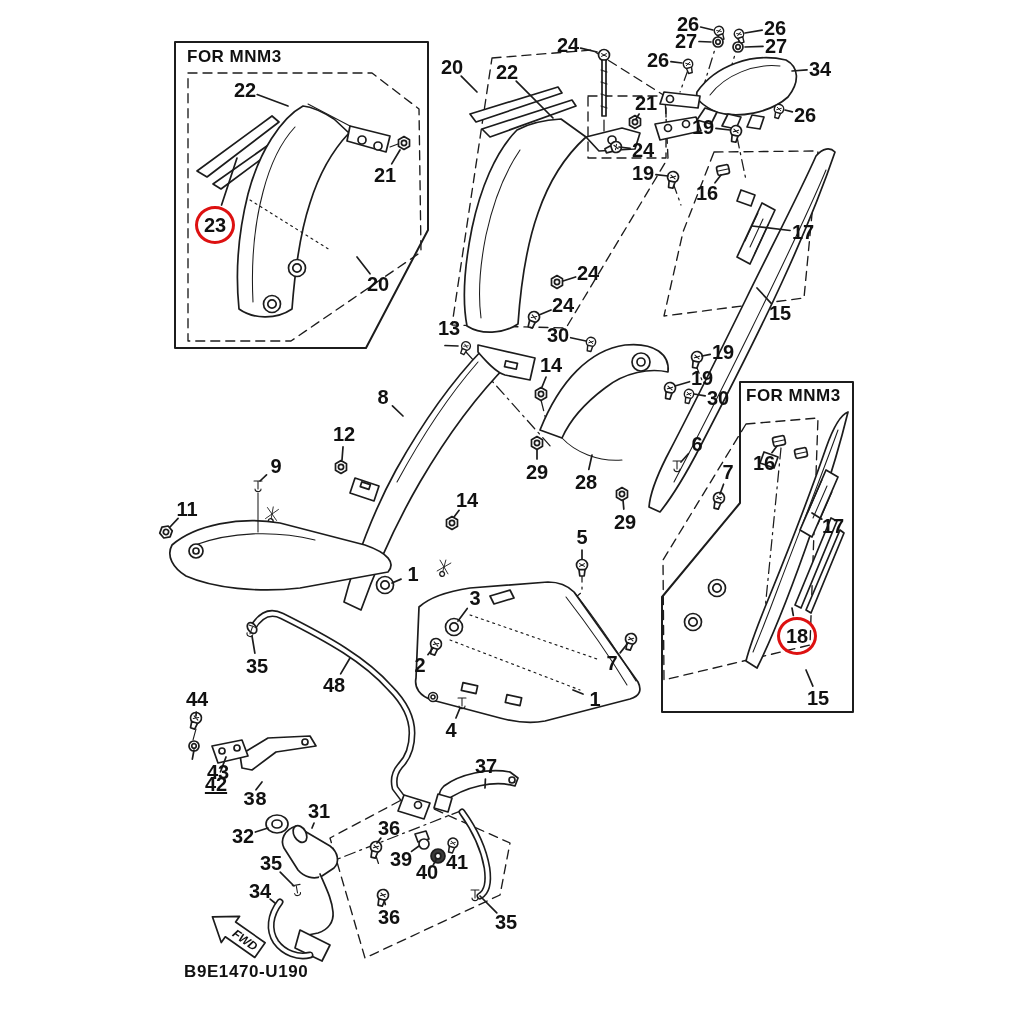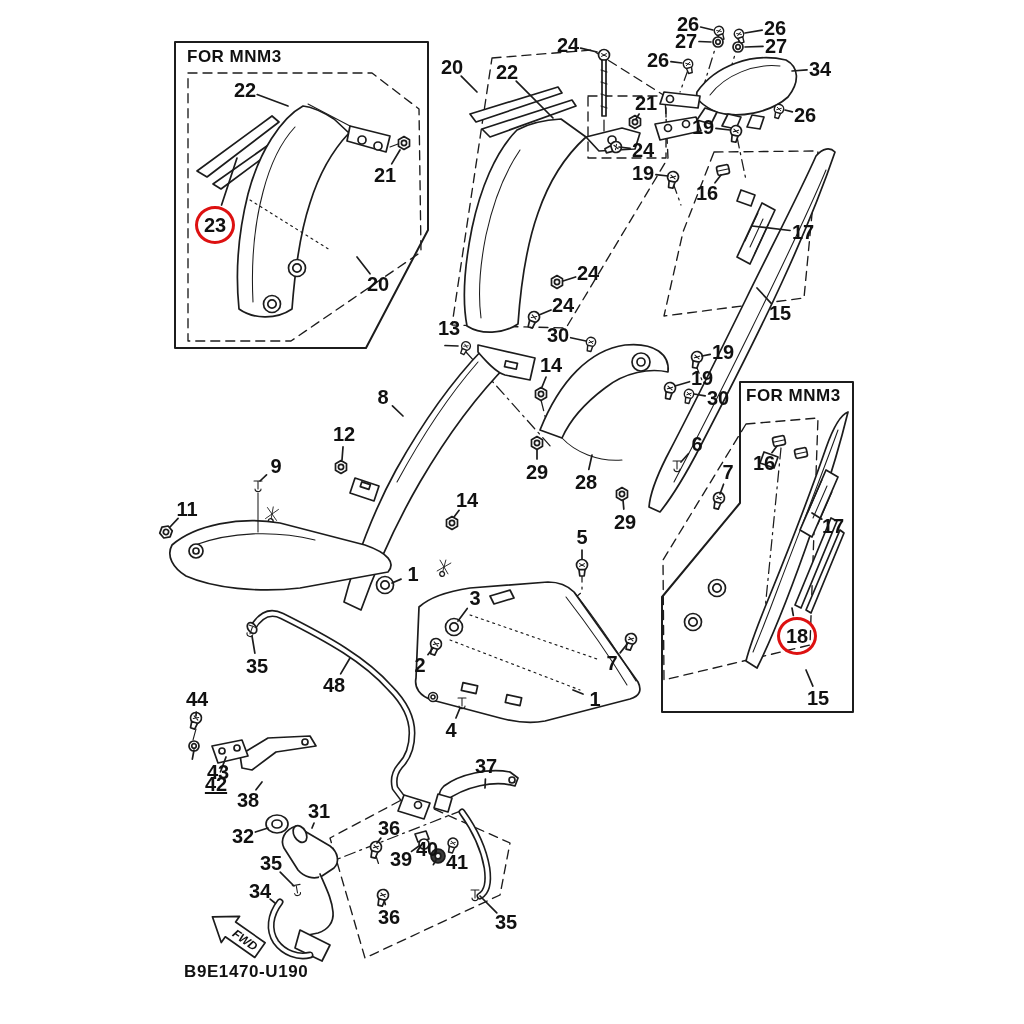--- a/index.html
+++ b/index.html
@@ -432,26 +432,26 @@
       <div class="callout" style="left: 451px; top: 730px;">4</div>
       <div class="callout" style="left: 764px; top: 463px;">16</div>
       <div class="callout" style="left: 833px; top: 526px;">17</div>
       <div class="callout circled" style="left: 797px; top: 636px; border-color: rgb(221, 17, 17);">18</div>
       <div class="callout" style="left: 818px; top: 698px;">15</div>
       <div class="callout" style="left: 257px; top: 666px;">35</div>
       <div class="callout" style="left: 334px; top: 685px;">48</div>
       <div class="callout" style="left: 197px; top: 699px; text-align: right;">44</div>
       <div class="callout" style="left: 190px; top: 772px; margin-left: 28px;">43</div>
       <div class="callout" style="left: 216px; top: 784px; text-decoration: underline;">42</div>
-      <div class="callout" style="left: 248px; top: 800px;">38</div>
+      <div class="callout" style="left: 255px; top: 800px; font-family: Liberation Mono, monospace;">38</div>
       <div class="callout" style="left: 243px; top: 836px;">32</div>
       <div class="callout" style="left: 319px; top: 811px;">31</div>
       <div class="callout" style="left: 389px; top: 828px;">36</div>
       <div class="callout" style="left: 401px; top: 859px;">39</div>
-      <div class="callout" style="left: 427px; top: 849px; text-align: right;">40</div>
+      <div class="callout" style="left: 427px; top: 872px; text-align: right;">40</div>
       <div class="callout" style="left: 457px; top: 862px;">41</div>
       <div class="callout" style="left: 486px; top: 766px;">37</div>
       <div class="callout" style="left: 271px; top: 863px;">35</div>
       <div class="callout" style="left: 260px; top: 891px;">34</div>
       <div class="callout" style="left: 389px; top: 917px;">36</div>
       <div class="callout" style="left: 506px; top: 922px;">35</div>
     </div>
 </div>
 
 </body></html>

